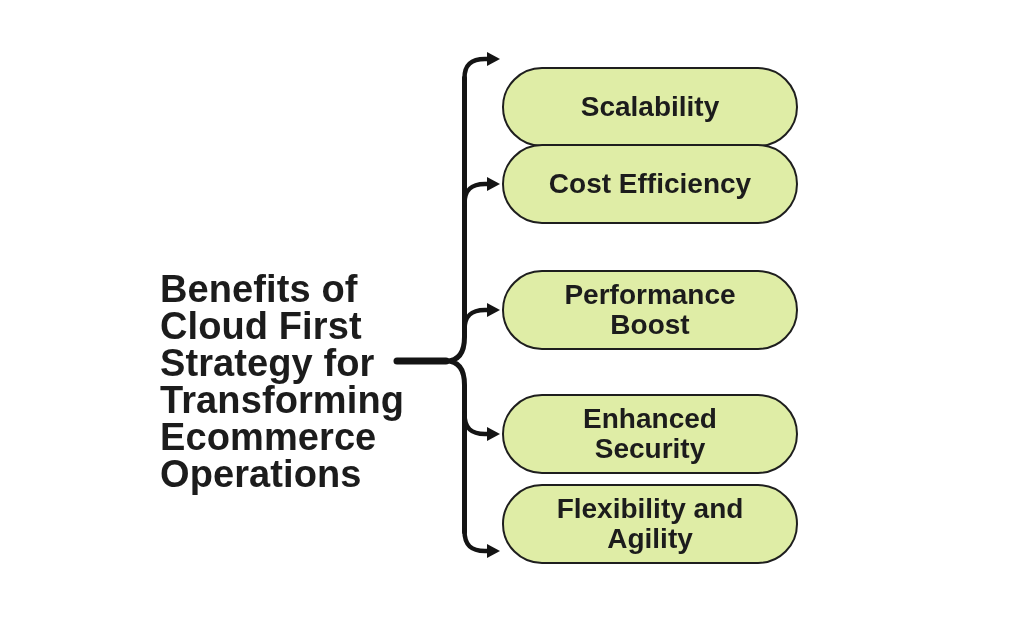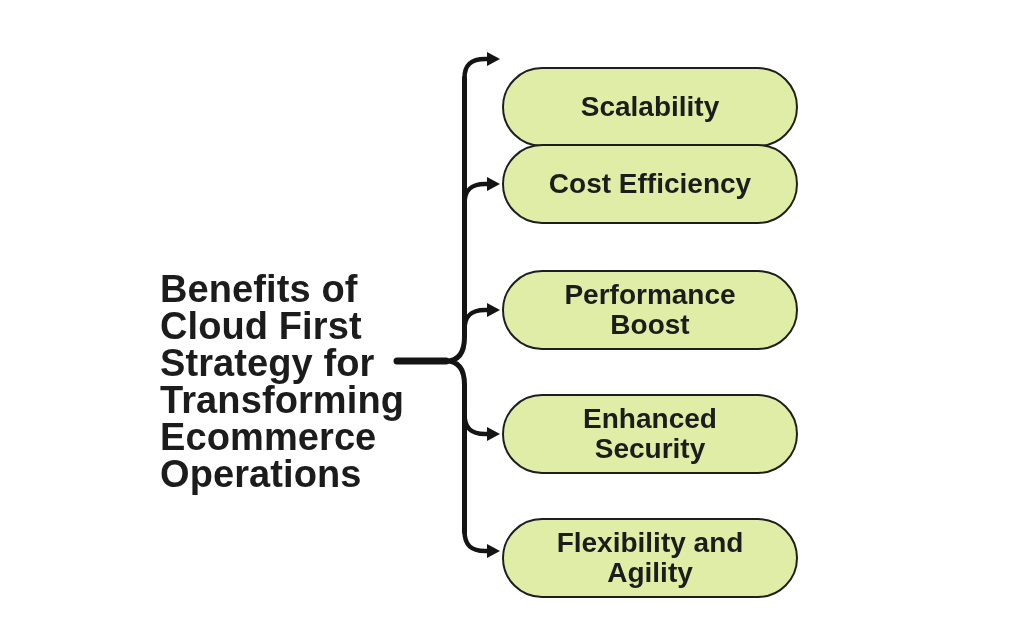--- a/index.html
+++ b/index.html
@@ -52,21 +52,21 @@
     padding: 0 36px;
     font-size: 28px;
     line-height: 30px;
     font-weight: 700;
     color: var(--text, #1c1c1c);
   }
   .pill-1 { top: 19px; margin-top: 48px; }
   .pill-2 { top: 144px; }
   .pill-3 { top: 270px; }
   .pill-4 { top: 394px; }
-  .pill-5 { top: 518px; }
+  .pill-5 { top: 484px; }
 </style>
 </head>
 <body>
 
 <div class="canvas">
 
   <div class="root-label">Benefits of Cloud First Strategy for Transforming Ecommerce Operations</div>
 
   <svg class="connector-svg" width="1024" height="628" viewBox="0 0 1024 628">
 

